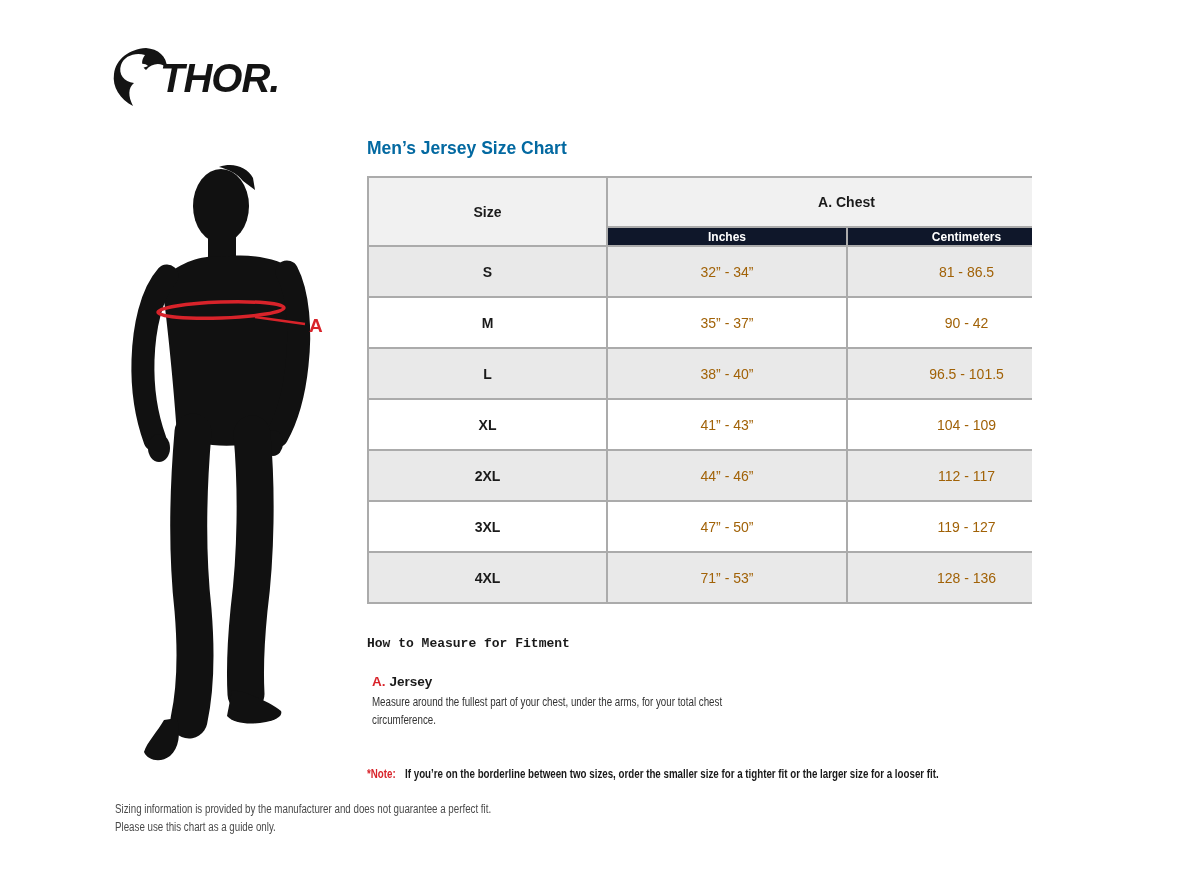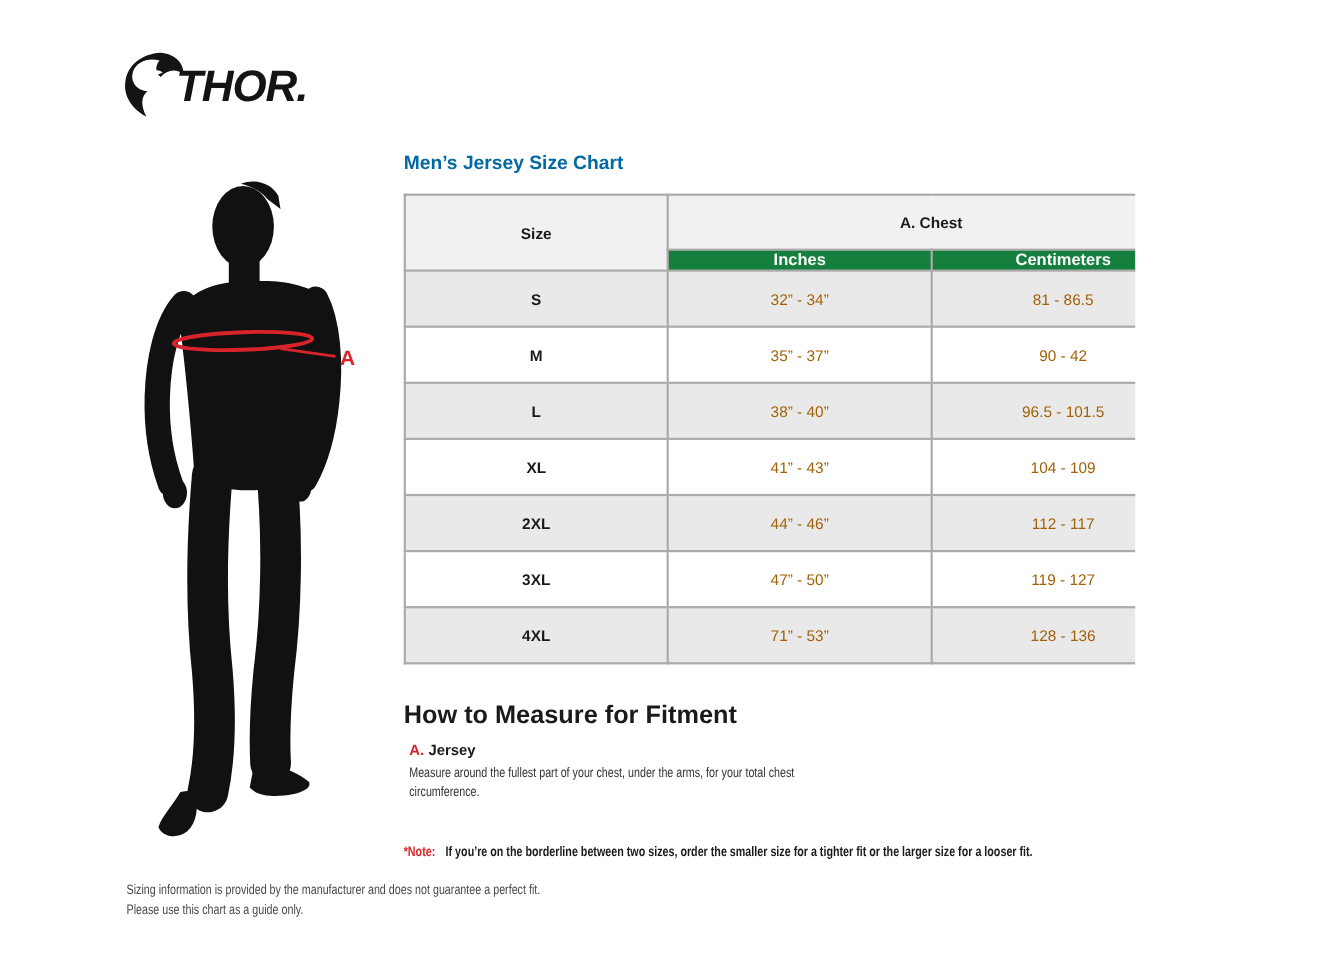--- a/index.html
+++ b/index.html
@@ -11,34 +11,34 @@
   .logo{position:absolute;left:112px;top:46px;}
   .logo text{
     font-family:"Liberation Sans",sans-serif;font-weight:bold;font-style:italic;
     letter-spacing:-1px;fill:#141414;
   }
   
   .page-title{
     position:absolute;left:367px;top:138px;font-size:17.5px;font-weight:bold;color:#0369a1;
   }
   .measure-heading{
-    position:absolute;left:367px;top:636px;font-size:23px;font-weight:bold;color:#1a1a1a;
+    position:absolute;left:367px;top:636px;font-size:13px;font-weight:bold;color:#1a1a1a;font-family:Liberation Mono, monospace;
   }
   
   .size-table{
     position:absolute;left:367px;top:176px;width:718px;
     border-collapse:collapse;table-layout:fixed;text-align:center;border-radius:17px;
   }
   .size-table th,.size-table td{
     border:2px solid #ababab;padding:0;text-align:center;vertical-align:middle;
   }
   .size-table .hd{background:#f1f1f1;font-size:14px;font-weight:bold;color:#1a1a1a;}
   .size-table .group-hd{height:48px;}
   .size-table .unit{
-    background:#15803d;color:#ffffff;font-size:15px;font-weight:bold;height:17px;
+    background:#0f172a;color:#ffffff;font-size:12px;font-weight:bold;height:17px;
   }
   .size-table tbody td{height:49px;font-size:14px;color:#a16207;}
   .size-table tbody td.size-cell{font-weight:bold;color:#1a1a1a;}
   .size-table tbody tr:nth-child(odd){background:#e9e9e9;}
   .size-table tbody tr:nth-child(even){background:#ffffff;}
   
   .measure-item{position:absolute;left:372px;top:674px;}
   .measure-item .item-title{font-size:13.5px;font-weight:bold;color:#1a1a1a;}
   .measure-item .letter{color:#d8232a;margin-right:4px;}
   .measure-item .desc{

